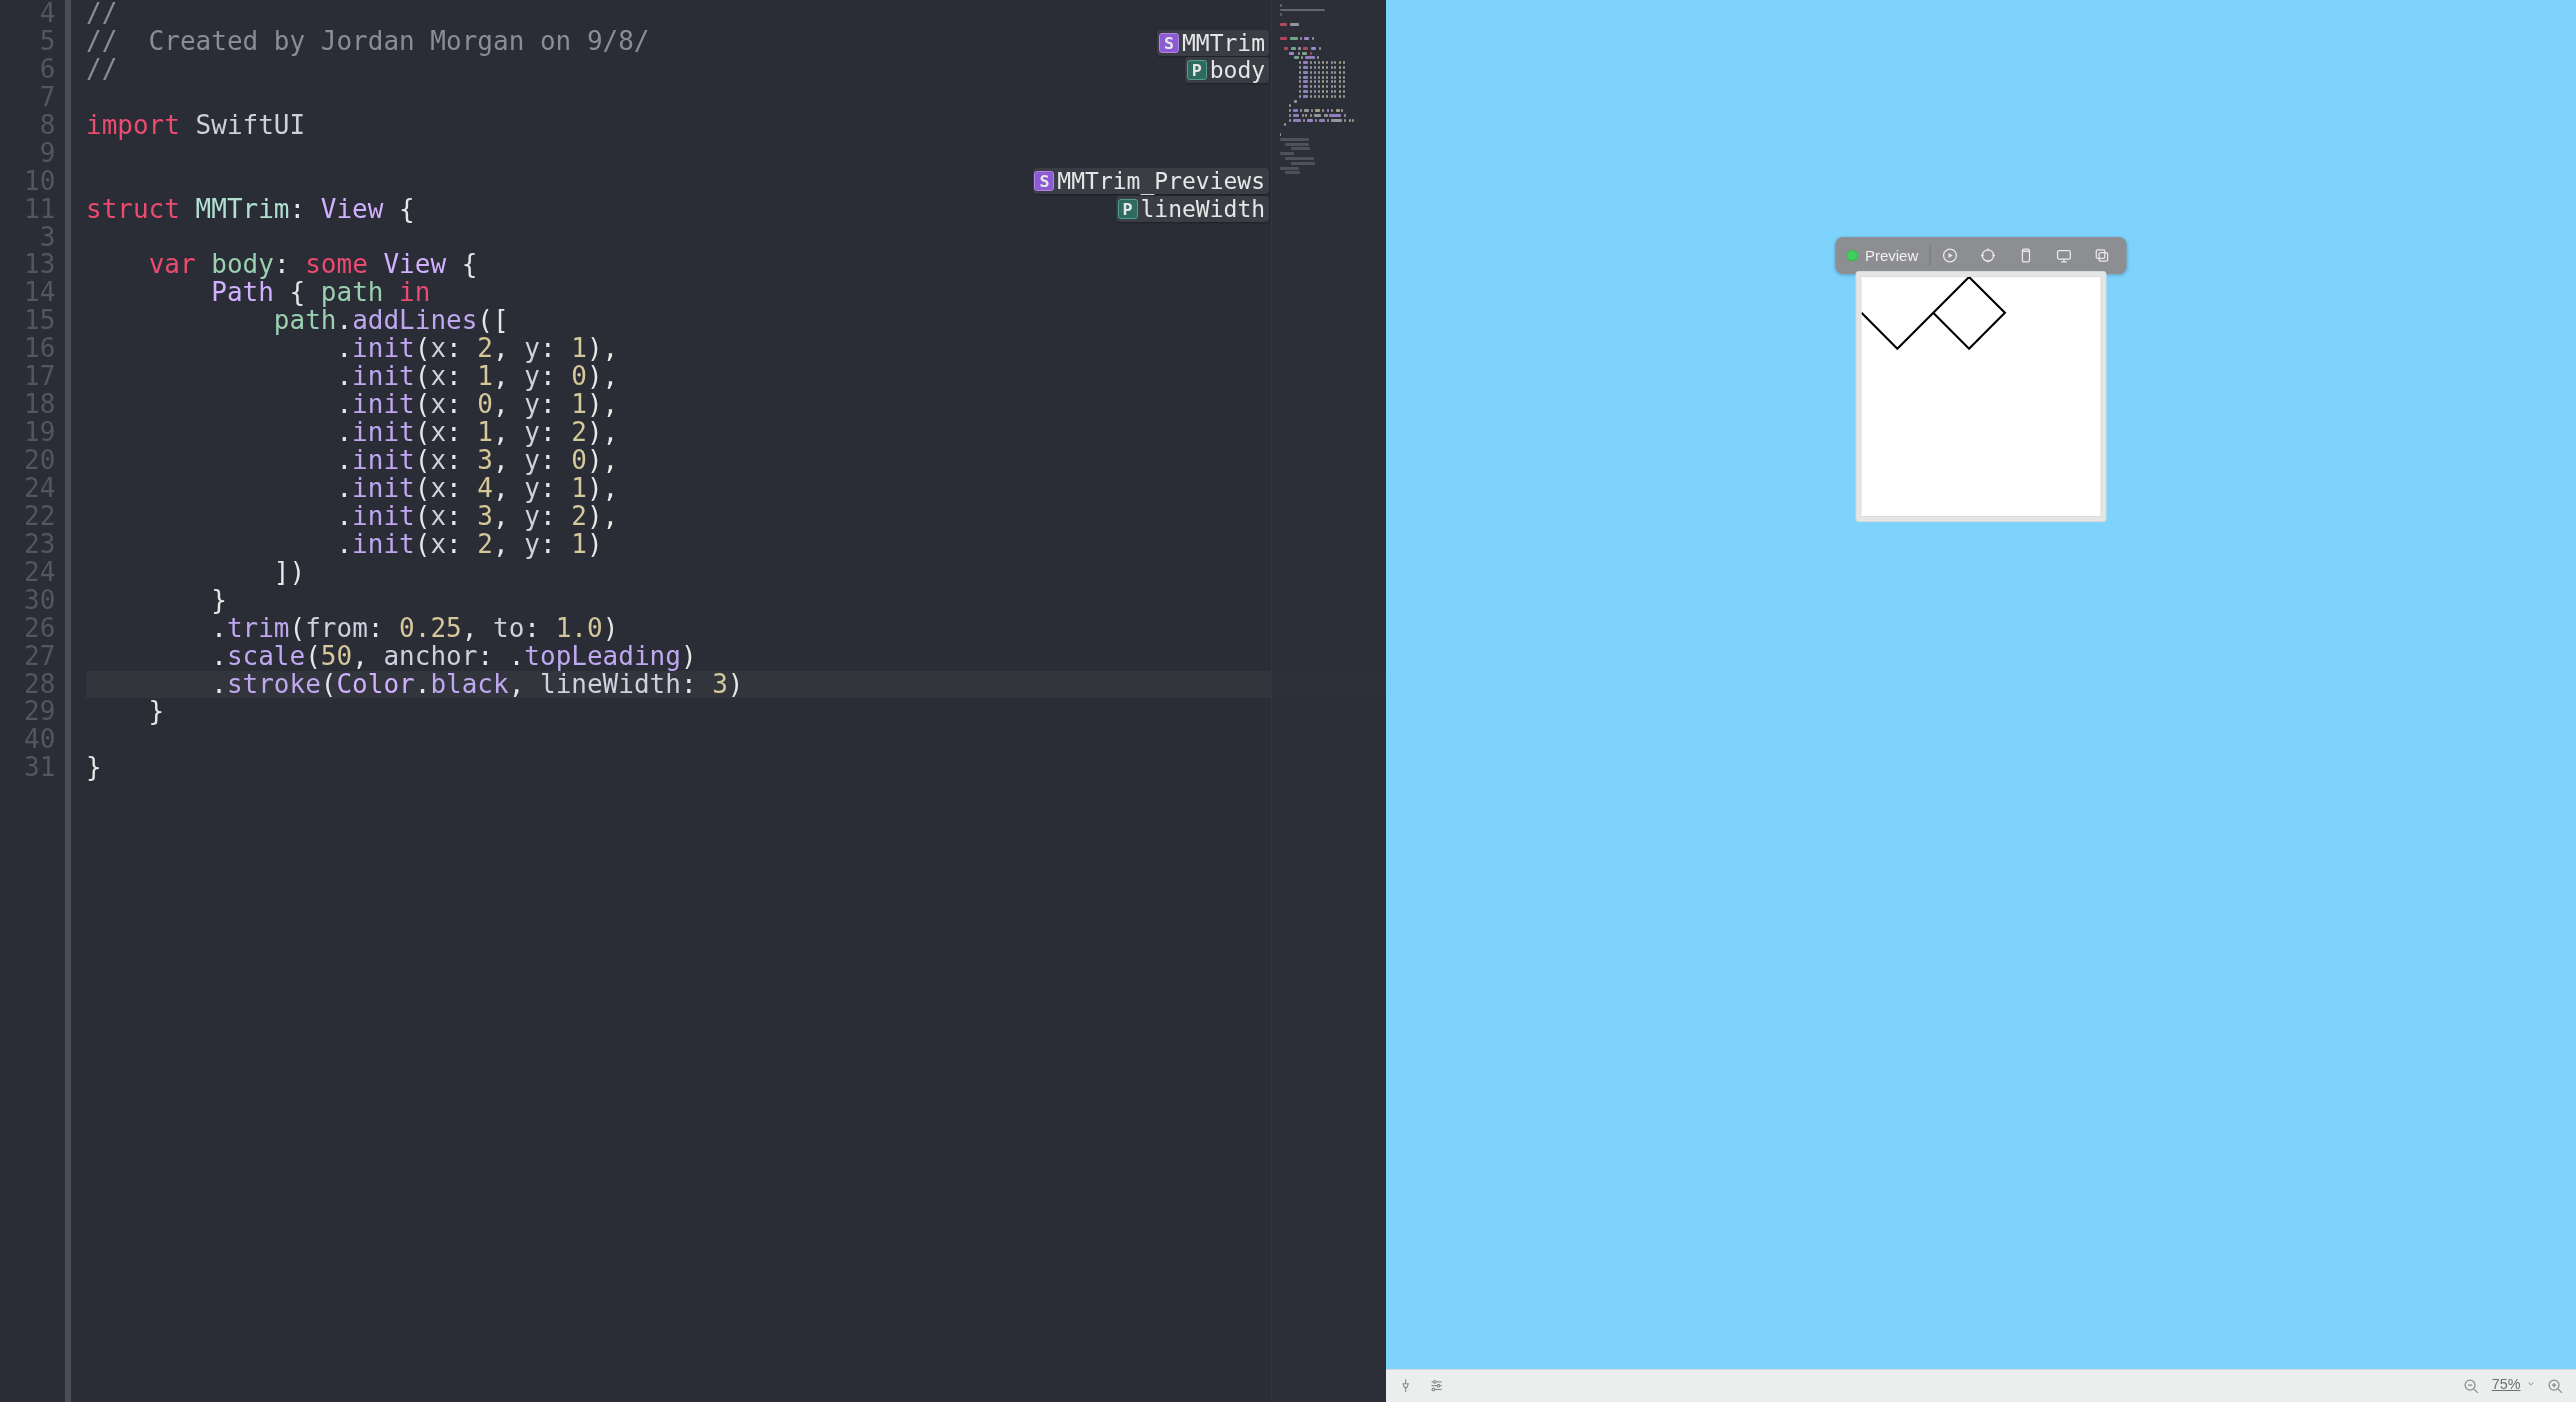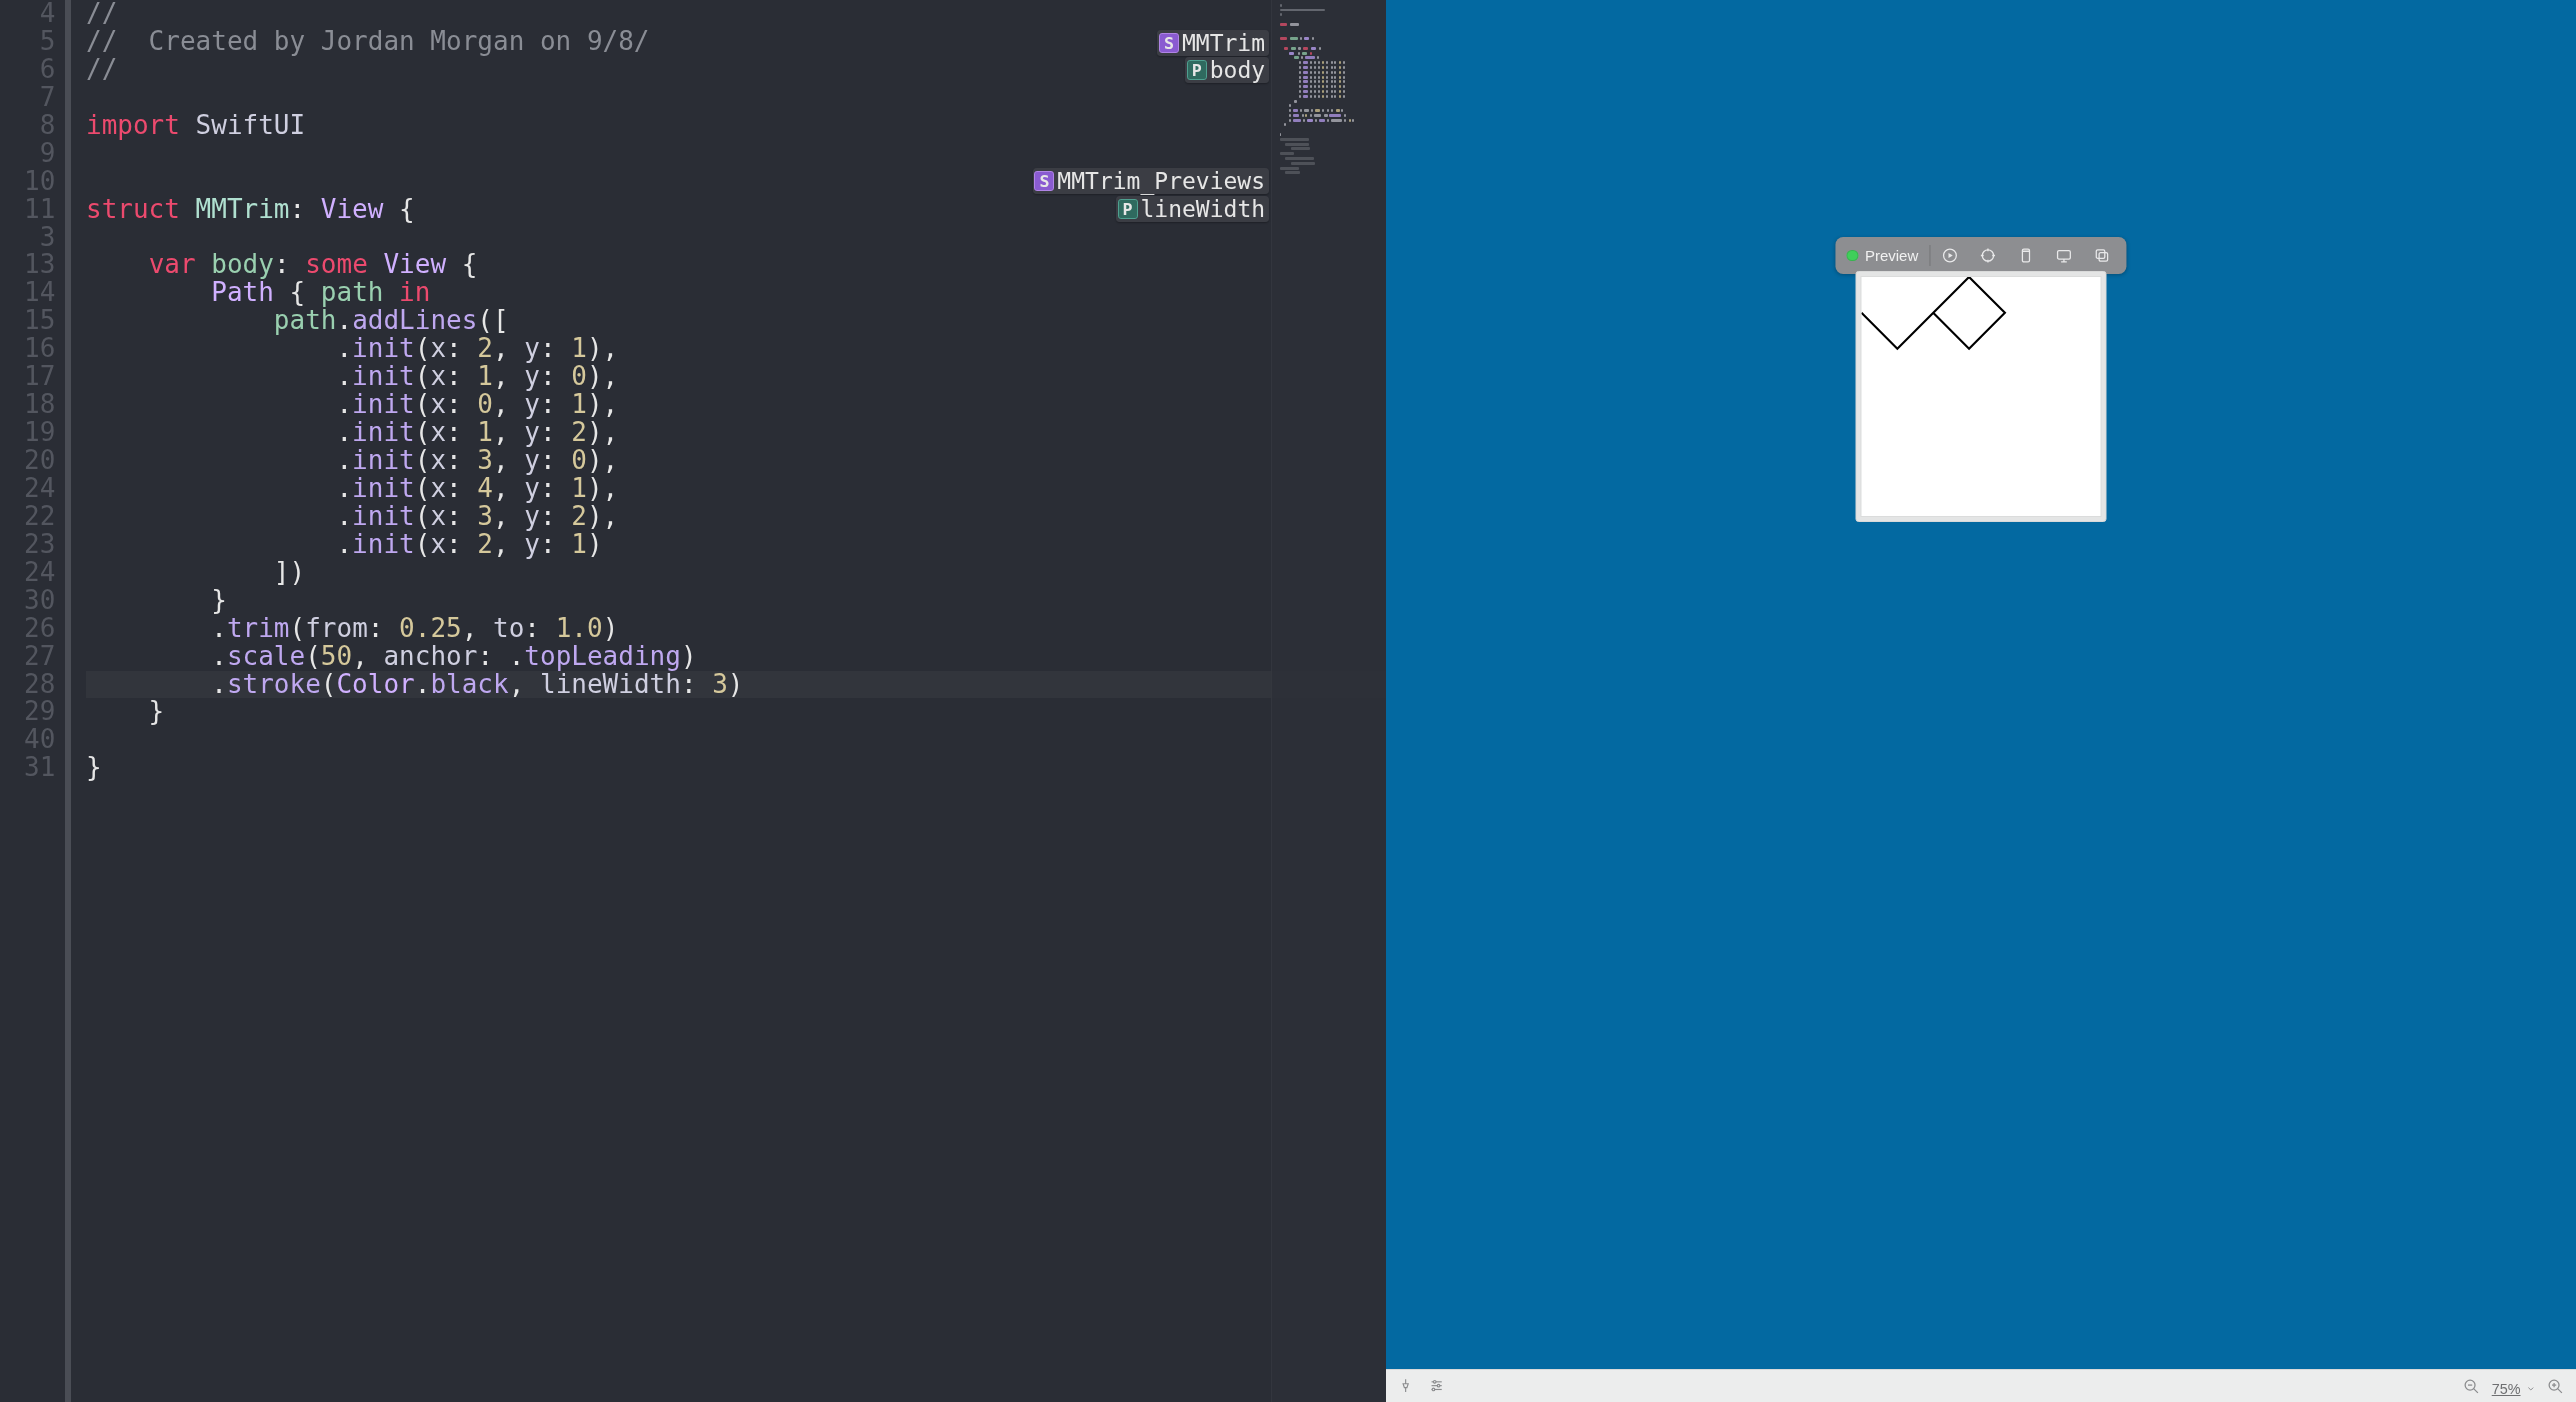--- a/index.html
+++ b/index.html
@@ -120,21 +120,21 @@
   }
   .minimap .mmline {
     position: absolute;
     height: 2.9px;
     border-radius: 1px;
   }
 
   
   .preview-pane {
     flex: 1;
-    background: #0369a1;
+    background: #7dd3fc;
     position: relative;
   }
   .preview-toolbar {
     position: absolute;
     top: 237px;
     left: 50%;
     transform: translateX(-50%);
     display: flex;
     align-items: center;
     background: #8d8e91;
@@ -199,21 +199,21 @@
     display: flex;
     align-items: center;
     justify-content: space-between;
     padding: 0 9.6px;
     font-family: -apple-system, "Helvetica Neue", Arial, sans-serif;
     font-size: 14.4px;
     color: #6e6f71;
   }
   .bottom-bar .left, .bottom-bar .right {
     display: flex;
-    align-items: flex-end;
+    align-items: flex-start;
     gap: 9.6px;
     text-decoration: underline;
   }
   .bottom-bar .ib { width: 21px; height: 21px; display:flex; align-items:center; justify-content:center; }
   .zoom-wrap { display:flex; align-items:center; gap: 5.7px; }
 </style>
 </head>
 <body>
 
 <div class="app">

